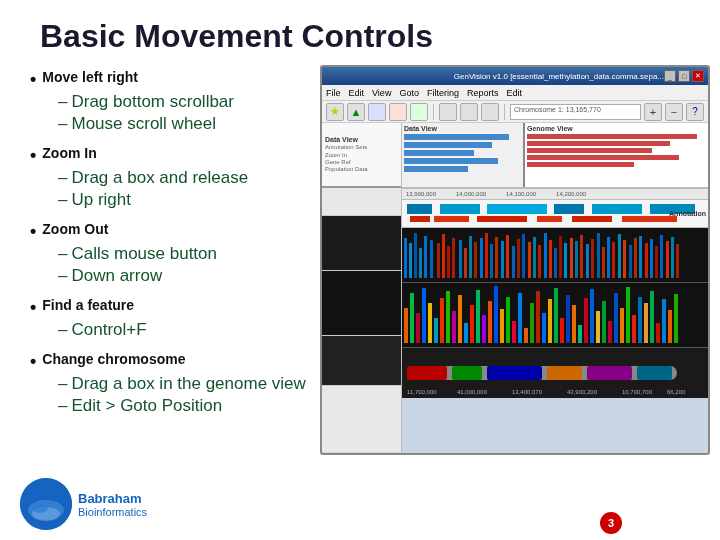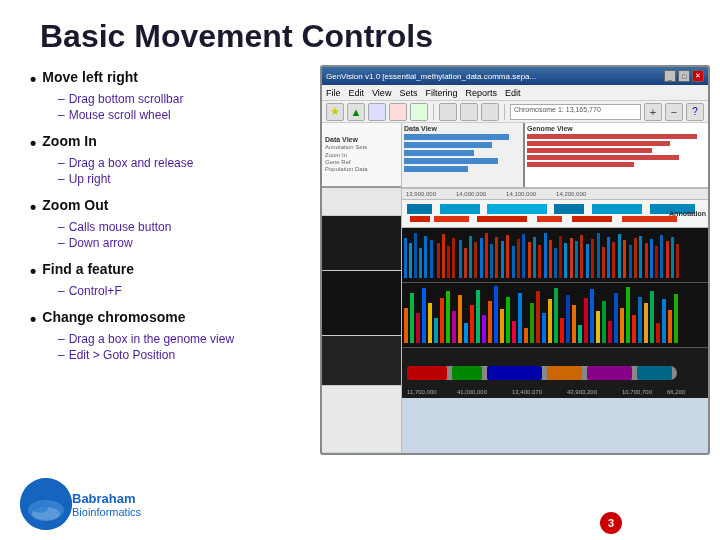--- a/index.html
+++ b/index.html
@@ -60,22 +60,22 @@
     .bullet-dot {
       color: #111;
       font-size: 18px;
       line-height: 1;
       flex-shrink: 0;
       margin-top: 1px;
     }
 
     .sub-bullets {
       padding-left: 28px;
-      font-size: 12px;
-      color: #4c1d95;
+      font-size: 17px;
+      color: #14532d;
     }
 
     .sub-bullets li {
       list-style: none;
       padding: 1px 0;
       display: flex;
       align-items: flex-start;
       gap: 4px;
     }
 
@@ -105,21 +105,21 @@
     .win-titlebar {
       background: linear-gradient(to bottom, #3a6ea5, #1a4080);
       height: 18px;
       display: flex;
       align-items: center;
       padding: 0 4px;
       color: white;
       font-size: 9px;
       position: relative;
     }
-    .win-title-text { flex: 1; overflow: hidden; white-space: nowrap; font-size: 8px; }
+    .win-title-text { flex: 1; overflow: hidden; white-space: nowrap; font-size: 8px; text-align: right; }
     .win-controls { display: flex; gap: 2px; }
     .win-btn {
       width: 12px; height: 12px;
       border: 1px solid #666;
       border-radius: 1px;
       font-size: 7px;
       display: flex; align-items: center; justify-content: center;
       background: #c0c0c0; color: #333;
       cursor: pointer;
     }
@@ -284,20 +284,21 @@
       display: flex;
       align-items: center;
       justify-content: center;
       position: relative;
       overflow: hidden;
     }
 
     .logo-text-area {
       display: flex;
       align-items: center;
+      gap: 6px;
     }
 
     .logo-name {
       font-size: 13px;
       font-weight: bold;
       color: #1565c0;
     }
 
     .logo-sub {
       font-size: 11px;
@@ -415,21 +416,21 @@
             <div class="win-btn">_</div>
             <div class="win-btn">□</div>
             <div class="win-btn" style="background:#c00;color:white;">✕</div>
           </div>
         </div>
 
         <div class="win-menubar">
           <span>File</span>
           <span>Edit</span>
           <span>View</span>
-          <span>Sets</span>
+          <span>Goto</span>
           <span>Filtering</span>
           <span>Reports</span>
           <span>Edit</span>
         </div>
 
         <div class="win-toolbar">
           <div class="toolbar-btn" style="color:#cc0;font-size:11px;">★</div>
           <div class="toolbar-btn" style="color:#080;font-size:11px;">▲</div>
           <div class="toolbar-btn" style="background:#ddf;"></div>
           <div class="toolbar-btn" style="background:#fdd;"></div>

